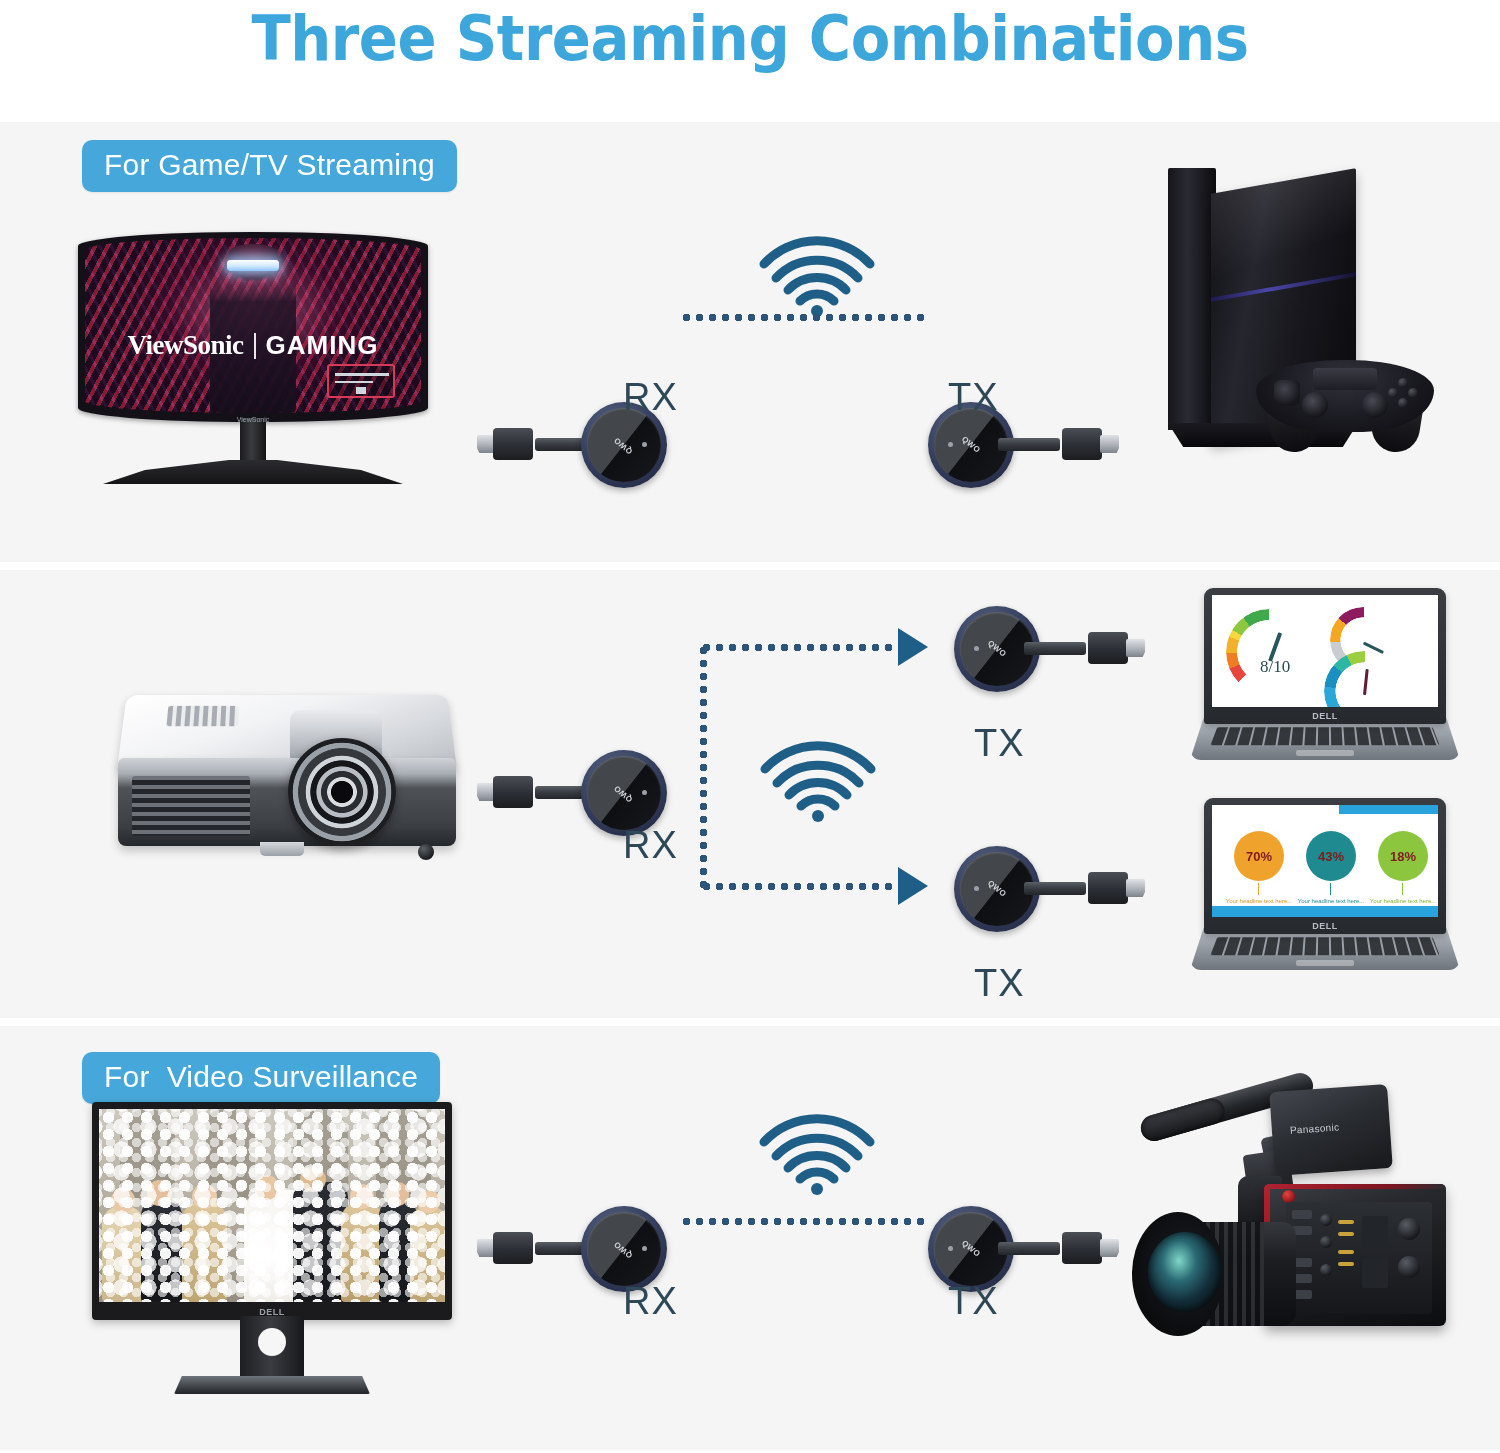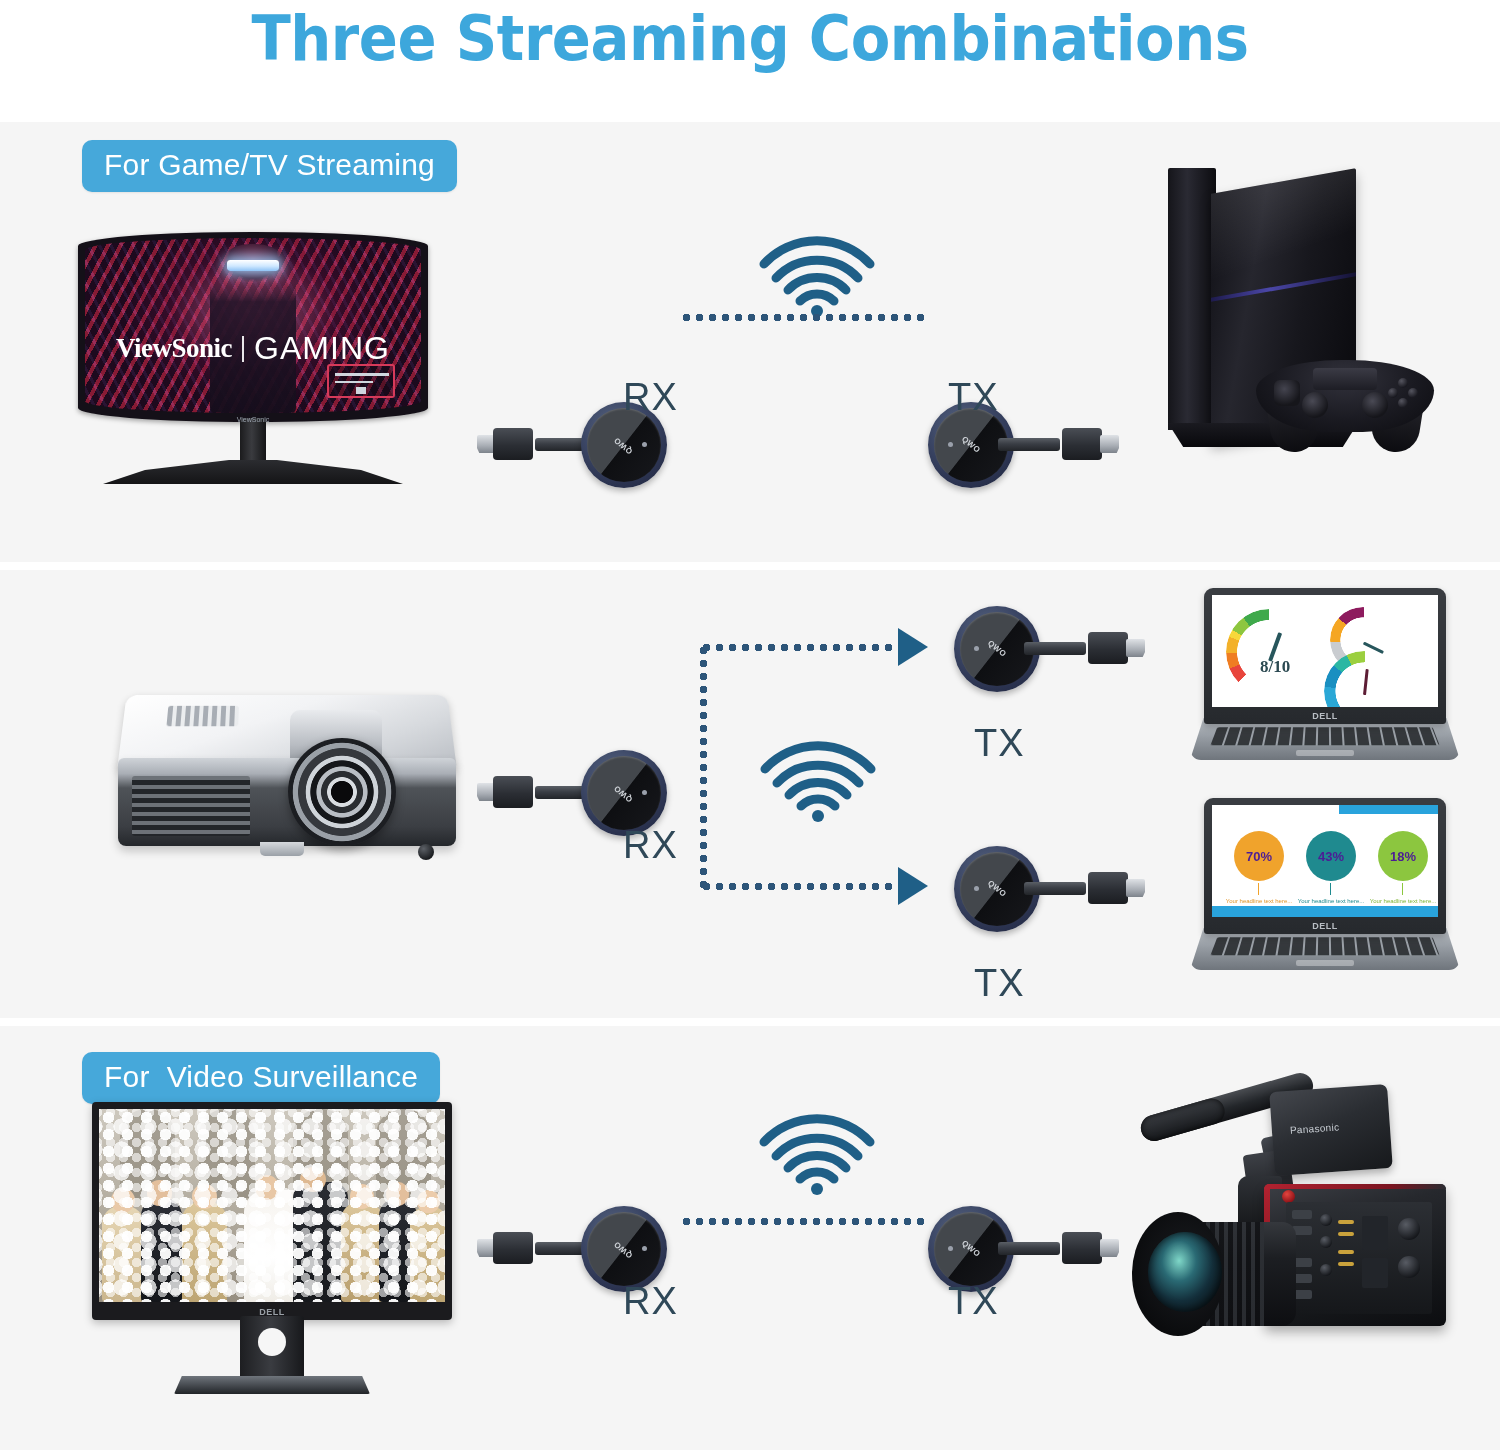--- a/index.html
+++ b/index.html
@@ -175,21 +175,21 @@
     background: linear-gradient(180deg,#ffffff 0%, #cfe8ff 55%, #8fc3f5 100%);
     box-shadow: 0 0 12px 4px rgba(160,210,255,0.85);
   }
   .vs-wordmark {
     position: absolute; left: 0; top: 92px; width: 100%;
     display: flex; align-items: center; justify-content: center; gap: 10px;
     color: #fff; z-index: 4;
   }
   .vs-wordmark .vs { font-family: "Liberation Serif", serif; font-size: 27px; font-weight: 700; letter-spacing: -0.5px; }
   .vs-wordmark .sep { width: 2px; height: 26px; background: #fff; opacity: 0.9; }
-  .vs-wordmark .gm { font-size: 32px; font-weight: 400; letter-spacing: 1px; }
+  .vs-wordmark .gm { font-size: 26px; font-weight: 700; letter-spacing: 1px; }
   .vs-badge {
     position: absolute; right: 26px; top: 126px; width: 68px; height: 34px;
     border: 2px solid #d63a5a; border-radius: 3px; z-index: 4;
     background: rgba(20,8,20,0.4);
   }
   .vs-badge i { position: absolute; background: #cfd6de; display: block; }
   .vs-badge i:nth-child(1){ left:6px; top:7px; width:54px; height:3px; }
   .vs-badge i:nth-child(2){ left:6px; top:15px; width:38px; height:2px; }
   .vs-badge i:nth-child(3){ left:27px; top:21px; width:10px; height:7px; }
   .vs-logo-sm { position:absolute; left:50%; transform:translateX(-50%); bottom:-1px; font-size:7px; color:#9aa2ad; z-index:5; }
@@ -355,21 +355,21 @@
   .g-label { position:absolute; font-size:17px; color:#2c4a52; font-family:"Liberation Serif", serif; }
 
   
   .donut-wrap { position:absolute; inset:0; background:#fff; }
   .donut-wrap .topbar { position:absolute; right:0; top:0; width:44%; height:9px; background:#29a3dc; }
   .donut-wrap .botbar { position:absolute; left:0; bottom:0; width:100%; height:11px; background:#29a3dc; }
   .donut { position:absolute; width:50px; height:50px; border-radius:50%; }
   .donut .disc { position:absolute; inset:0; border-radius:50%; }
   .donut .ring { position:absolute; inset:-4px; border-radius:50%; }
   .donut .val { position:absolute; inset:0; display:flex; align-items:center; justify-content:center;
-    color:#4c1d95; font-size:13px; font-weight:700; }
+    color:#7f1d1d; font-size:13px; font-weight:700; }
   .d-cap { position:absolute; width:76px; text-align:center; font-size:6px; line-height:1.5; }
   .d-stem { position:absolute; width:1px; height:12px; }
 
   
   .dell { position: absolute; left: 92px; top: 76px; width: 360px; height: 296px; }
   .dell-screen {
     position:absolute; left:0; top:0; width:360px; height:218px;
     background:#1b1b1e; border-radius: 4px; padding: 7px 7px 18px 7px;
     box-shadow: 0 3px 8px rgba(0,0,0,0.25);
   }
@@ -651,21 +651,21 @@
       </div>
       <div class="lt-lid">
         <div class="lt-screen">
           <div class="gauge-wrap">
             <div class="gauge g-big"></div>
             <div class="needle" style="left:56px; top:36px; width:4px; height:30px; transform:rotate(20deg);"></div>
             <div class="gauge g-mid"></div>
             <div class="needle" style="left:150px; top:26px; width:3px; height:22px; transform:rotate(116deg);"></div>
             <div class="gauge g-low"></div>
             <div class="needle" style="left:151px; top:74px; width:3px; height:26px; background:#5d1d35; transform:rotate(6deg);"></div>
-            <div class="g-label" style="left:48px; top:62px;font-weight:bold;">8/10</div>
+            <div class="g-label" style="left:48px; top:62px;">8/10</div>
 
           </div>
         </div>
         <div class="lt-brand">DELL</div>
       </div>
     </div>
 
     <div class="laptop" style="left:1190px; top:228px;">
       <div class="lt-base">
         <div class="lt-keys"></div>

